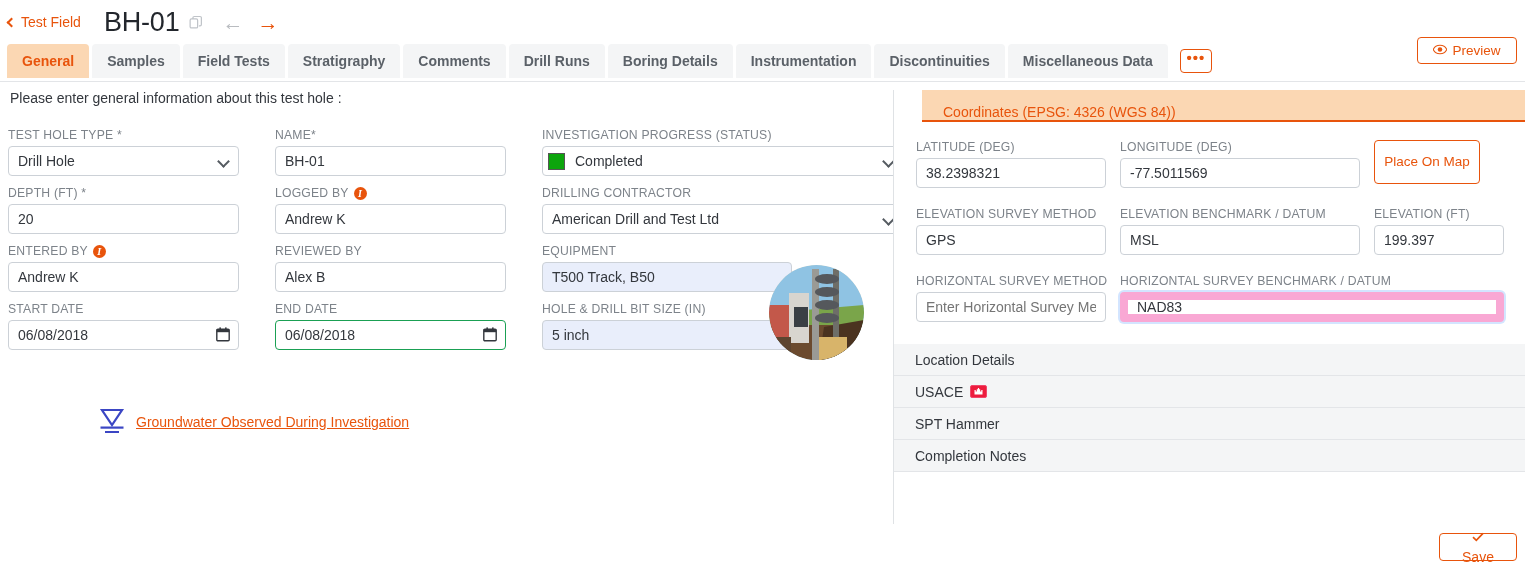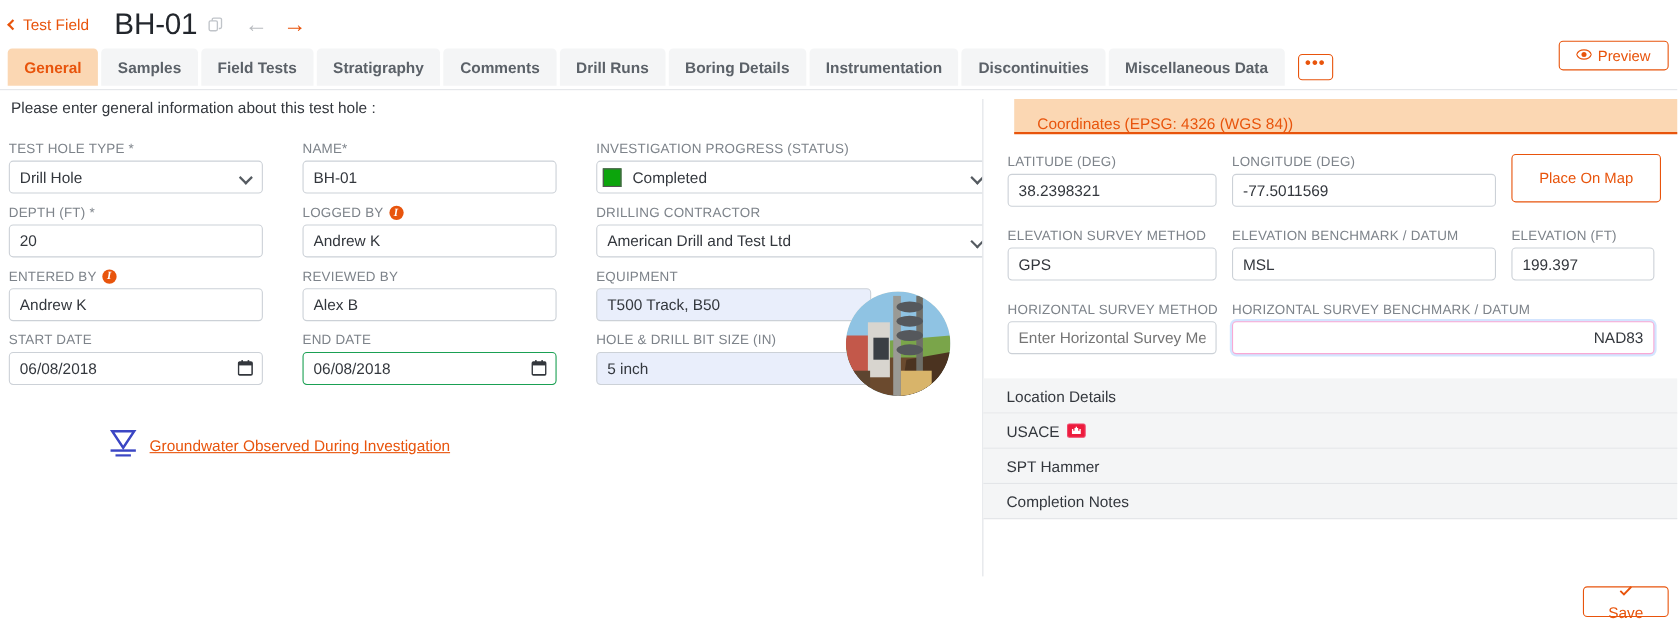--- a/index.html
+++ b/index.html
@@ -114,21 +114,21 @@
     width: 17px; height: 17px; background: #0ca50c; border: 1px solid #555;
     flex: none;
   }
   .eq-col { width: 250px; }
   .thumb {
     position: absolute; left: 769px; top: 265px;
     width: 95px; height: 95px; border-radius: 50%; overflow: hidden;
     background: #cfd8d2;
   }
   .gw-link {
-    position: absolute; left: 98px; top: 387px;
+    position: absolute; left: 98px; top: 405px;
     display: flex; align-items: center; gap: 10px; justify-content: center;
   }
   .gw-text {
     color: #e8540c; font-size: 14px; text-decoration: underline; cursor: pointer;
   }
 
   
   .rightpanel {
     position: absolute; left: 893px; top: 90px; width: 632px; height: 434px;
     border-left: 1px solid #dfe2e5; background: #fff;
@@ -137,21 +137,21 @@
     height: 32px; background: #fbd7b3; border-bottom: 2px solid #e8540c;
     display: flex; align-items: flex-end; padding-left: 21px;
     color: #e8540c; font-size: 14px; cursor: pointer; margin-left: 28px;
   }
   .coord-body { padding: 18px 22px 12px 22px; }
   .cgrid {
     display: grid; grid-template-columns: 190px 14px 240px 14px 130px;
     row-gap: 9px;
   }
   .place-btn {
-    width: 136px; height: 44px; border: 1px solid #e8540c; border-radius: 4px;
+    width: 106px; height: 44px; border: 1px solid #e8540c; border-radius: 4px;
     background: #fff; color: #e8540c; font-size: 13.5px; cursor: pointer;
     display: flex; align-items: center; justify-content: center;
     line-height: 1.15; text-align: center;
   }
   .acc-row {
     height: 32px; background: #f4f5f6; border-bottom: 1px solid #e3e5e8;
     display: flex; align-items: center; padding-left: 21px;
     font-size: 14px; color: #33373d; cursor: pointer; gap: 7px;
   }
   .acc-row:first-of-type { border-top: 1px solid #e3e5e8; }
@@ -159,21 +159,21 @@
     width: 17px; height: 13px; border: 1.5px solid #f0476b; border-radius: 2px;
     background: #ed1c3d; display: inline-flex; align-items: center;
     justify-content: center; flex: none;
   }
   .save-btn {
     position: absolute; right: 8px; top: 533px;
     width: 78px; height: 28px; border: 1px solid #e8540c; border-radius: 4px;
     background: #fff; color: #e8540c; font-size: 14px; cursor: pointer;
     display: flex; align-items: center; justify-content: center; gap: 4px; flex-direction: column;
   }
-  .inp.focused { border: 1px solid #f9a8d4; box-shadow: 0 0 0 2px rgba(13,110,253,.18); text-align: right; }
+  .inp.focused { border: 8px solid #f9a8d4; box-shadow: 0 0 0 2px rgba(13,110,253,.18); }
 </style>
 </head>
 <body>
 
 <div class="app">
 
   <div class="topbar">
     <a class="back-link">
       <span class="chev-left"></span>
       <span>Test Field</span>

